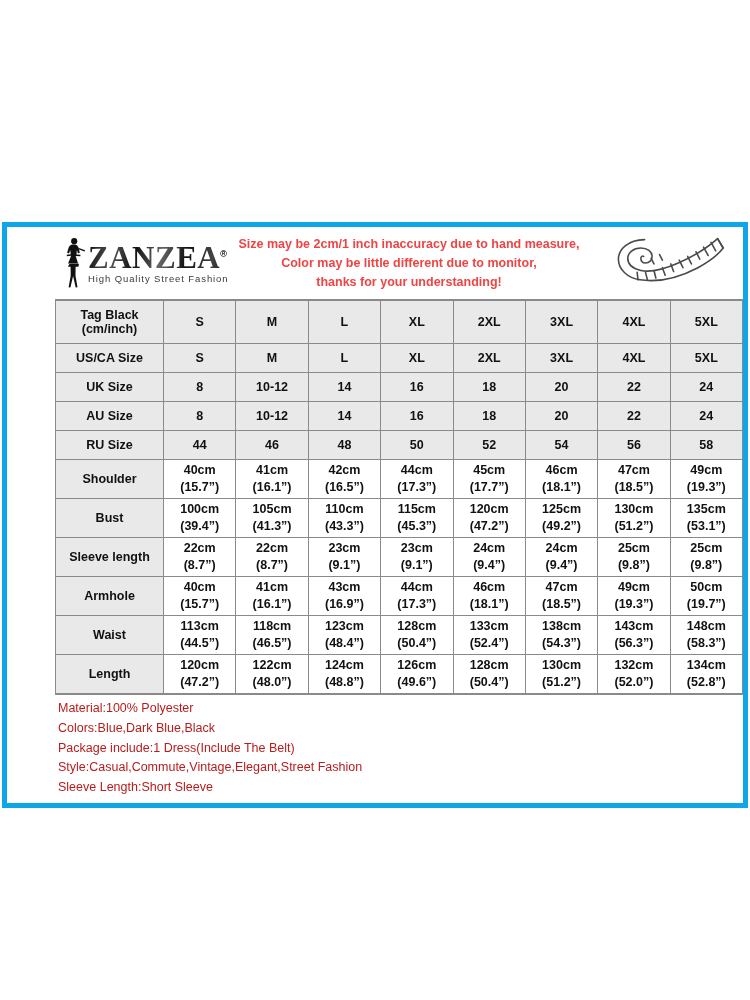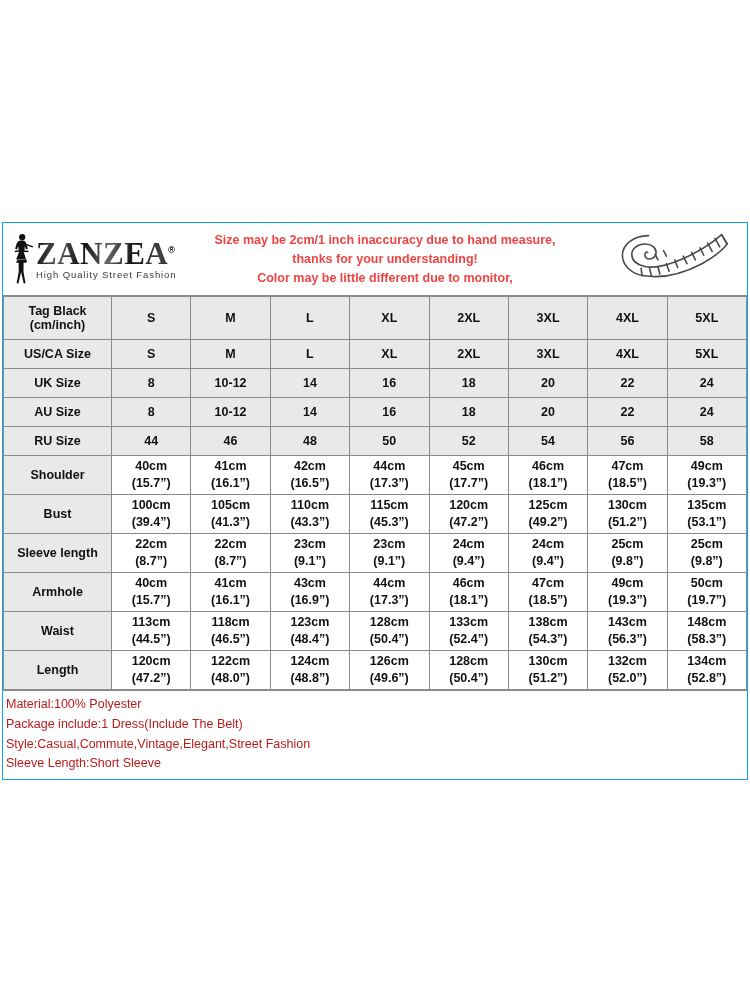--- a/index.html
+++ b/index.html
@@ -12,23 +12,24 @@
     height: 1000px;
     font-family: "Liberation Sans", sans-serif;
     position: relative;
     overflow: hidden;
   }
   #chart-wrap {
     position: absolute;
     left: 2px;
     top: 222px;
     width: 746px;
-    border: 1px solid #0ea5e9;
+    border: 5px solid #0ea5e9;
     box-sizing: border-box;
     background: #ffffff;
+    padding-left: 48px;
   }
   
   .head-band {
     display: flex;
     align-items: center;
     height: 72px;
     border-bottom: 1px solid #8a8a8a;
     background: #ffffff;
   }
   .logo-cell {
@@ -162,22 +163,22 @@
         </svg>
       </div>
       <div class="logo-text">
         <div class="brand"><span>ZANZEA</span><span class="brand-reg">®</span></div>
         <div class="tagline">High Quality Street Fashion</div>
       </div>
     </div>
 
     <div class="notice-cell">
       <div>Size may be 2cm/1 inch inaccuracy due to hand measure,</div>
+      <div>Color may be little different due to monitor,</div>
       <div>thanks for your understanding!</div>
-      <div>Color may be little different due to monitor,</div>
     </div>
 
     <div class="tape-cell">
       <svg viewBox="0 0 130 62" width="124" height="58" aria-hidden="true">
         <g fill="none" stroke="#4a4a4a" stroke-width="1.7" stroke-linejoin="round" stroke-linecap="round">
           <path d="M40 6 C22 6 12 17 12 27 C12 38 22 47 35 49 C55 52 78 46 97 36 C108 30 118 23 124 15 L118 5 C108 14 92 24 76 31 C60 38 45 41 36 39 C27 37 22 32 22 26 C22 20 28 15 36 15 C43 15 48 19 48 24 C48 28 45 31 41 31 C38 31 36 29 36 26 C36 24 38 23 39 24"></path>
           <path d="M118 5 L124 15"></path>
           <path d="M111 9 L116 18"></path>
           <path d="M103 14 L108 23"></path>
           <path d="M95 19 L99 27"></path>
@@ -476,18 +477,19 @@
             <span class="cm">134cm</span>
             <span class="inch">(52.8”)</span>
           </td>
       </tr>
 
     </tbody>
   </table>
 
   <div class="footer">
     <div>Material:100% Polyester</div>
+    <div>Colors:Blue,Dark Blue,Black</div>
     <div>Package include:1 Dress(Include The Belt)</div>
     <div>Style:Casual,Commute,Vintage,Elegant,Street Fashion</div>
     <div>Sleeve Length:Short Sleeve</div>
   </div>
 
 </div>
 
 </body></html>

